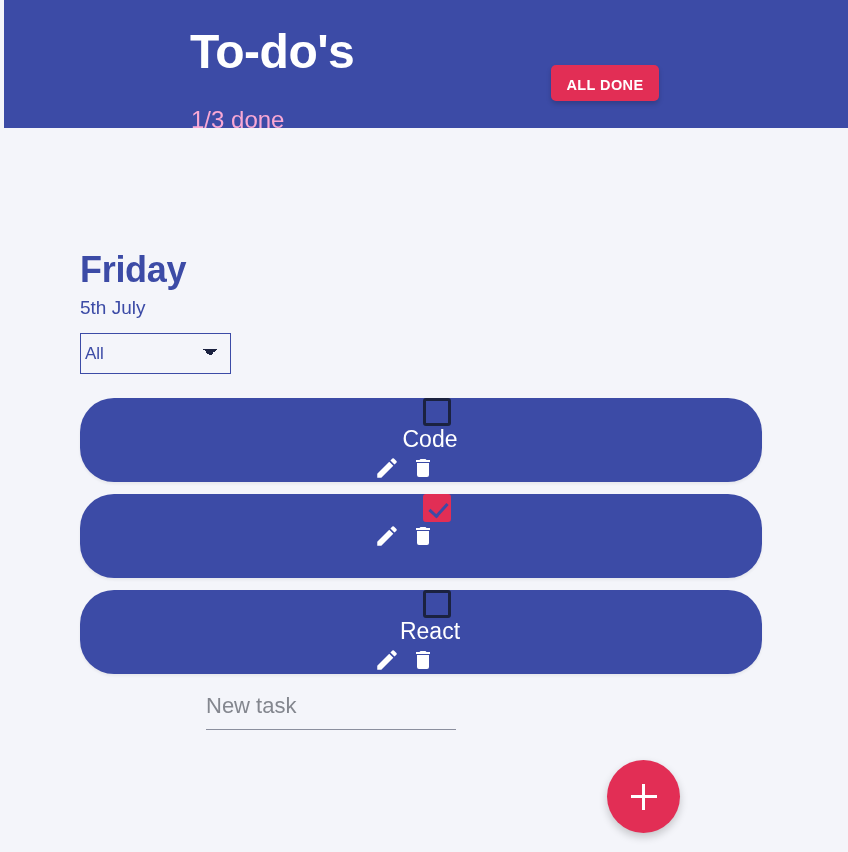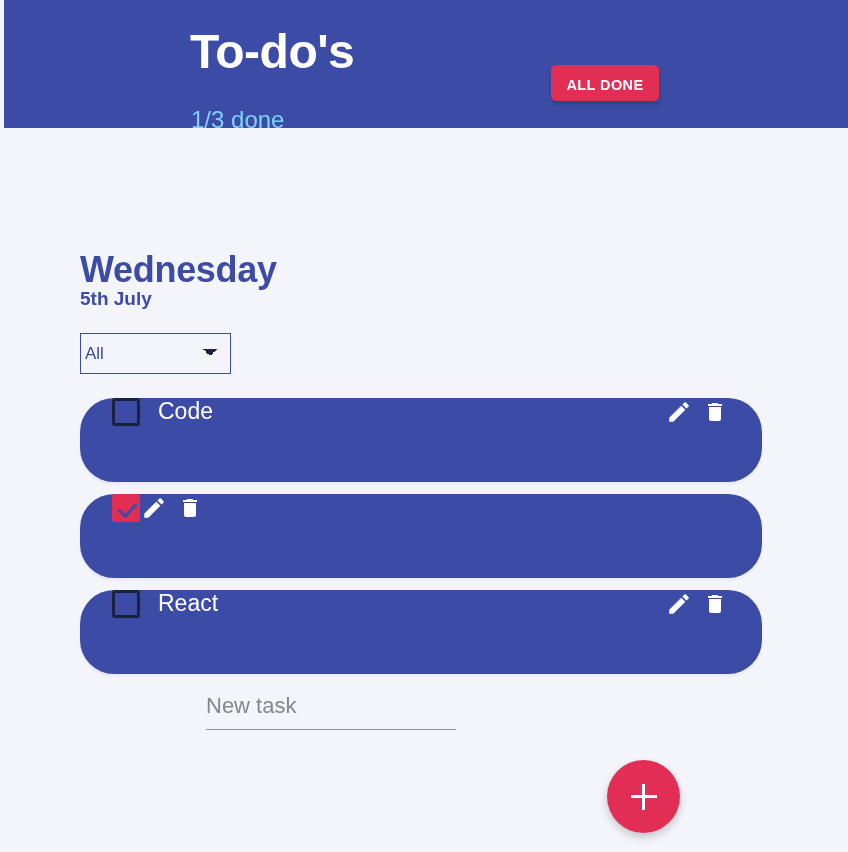--- a/index.html
+++ b/index.html
@@ -35,21 +35,21 @@
     font-weight: bold;
     letter-spacing: -0.5px;
     line-height: 1.15;
     margin: 0;
     white-space: nowrap;
   }
   .header-sub {
     position: absolute;
     left: 187px;
     top: 106px;
-    color: #7dd3fc;
+    color: #f9a8d4;
     font-size: 24px;
     font-weight: normal;
     white-space: nowrap;
   }
   .all-done-btn {
     position: absolute;
     left: 547px;
     top: 65px;
     width: 108px;
     height: 36px;
@@ -74,24 +74,24 @@
     margin: 0;
     color: #3c4ba6;
     font-size: 36px;
     font-weight: bold;
     letter-spacing: -0.3px;
     white-space: nowrap;
   }
   .day-date {
     position: absolute;
     left: 80px;
-    top: 288px;
+    top: 297px;
     color: #3c4ba6;
     font-size: 19px;
-    font-weight: bold;
+    font-weight: normal;
     white-space: nowrap;
   }
   .filter-select {
     position: absolute;
     left: 80px;
     top: 333px;
     width: 151px;
     height: 41px;
     padding: 0 4px;
     background: #f4f5fa;
@@ -121,22 +121,23 @@
     width: 682px;
   }
   .task-row {
     position: relative;
     width: 682px;
     height: 84px;
     margin-bottom: 12px;
     background: #3c4ba6;
     border-radius: 34px;
     display: flex;
-    align-items: flex-start;
+    align-items: center;
     box-shadow: 0 2px 3px rgba(0,0,0,0.06);
+    flex-direction: column;
   }
   .task-checkbox {
     width: 28px;
     height: 28px;
     margin-left: 32px;
     flex: 0 0 auto;
     border: 3px solid #1b2240;
     border-radius: 3px;
     background: transparent;
     cursor: pointer;
@@ -234,21 +235,21 @@
 </style>
 </head>
 <body>
 
 <div class="header">
   <h1 class="header-title">To-do's</h1>
   <div class="header-sub">1/3 done</div>
   <button class="all-done-btn">ALL DONE</button>
 </div>
 
-<h2 class="day-title">Wednesday</h2>
+<h2 class="day-title">Friday</h2>
 <div class="day-date">5th July</div>
 <select class="filter-select"><option value="All">All</option><option value="Done">Done</option><option value="Undone">Undone</option></select>
 
 <div class="task-list">
     <div class="task-row">
       <div class="task-checkbox"></div>
       <div class="task-label">Code</div>
       <div class="task-actions">
         <button class="icon-btn">
           <svg width="26" height="26" viewBox="0 0 24 24" aria-hidden="true">

